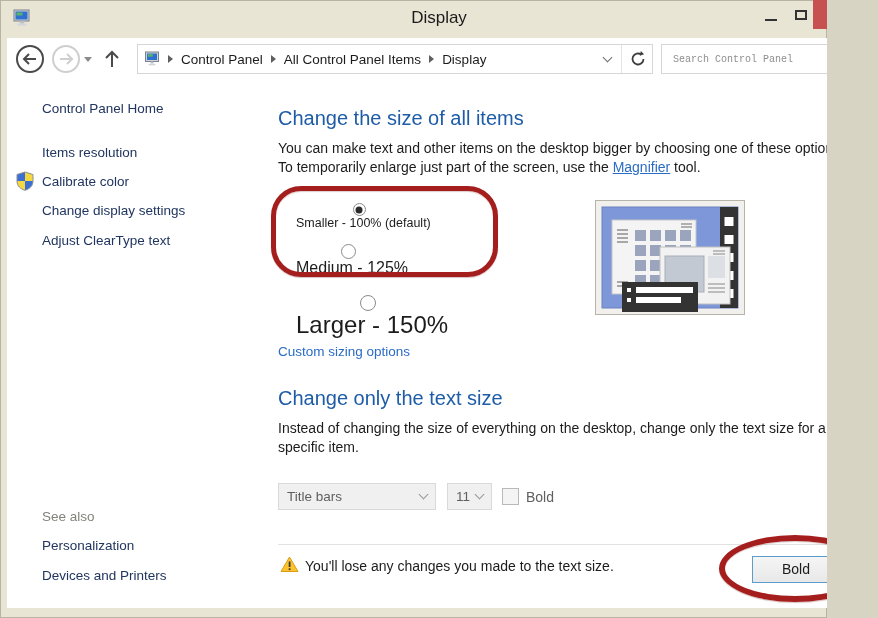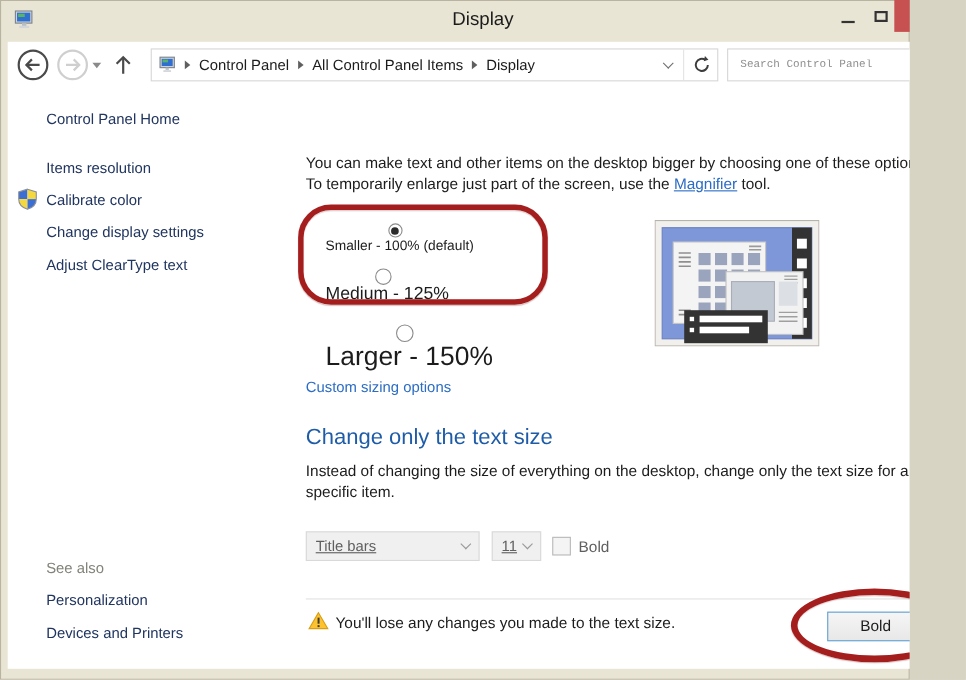--- a/index.html
+++ b/index.html
@@ -69,21 +69,21 @@
   .opt3 .opt-label{font-size:24px;}
   #radio-annotation{position:absolute;left:271px;top:186px;width:227px;height:91px;
                     border:5px solid #a51e1e;border-radius:30px;z-index:5;pointer-events:none;
                     box-shadow:0 1px 1px rgba(90,0,0,.25), inset 0 1px 1px rgba(90,0,0,.2);}
   #apply-annotation{position:absolute;left:719px;top:535px;width:152px;height:67px;
                     border:6px solid #a51e1e;border-radius:50%;z-index:5;pointer-events:none;
                     box-shadow:0 1px 1px rgba(90,0,0,.25), inset 0 1px 1px rgba(90,0,0,.2);}
   #preview-img{position:absolute;left:595px;top:200px;}
   
   .select{position:absolute;top:483px;height:27px;background:#f0f0f0;border:1px solid #d9d9d9;
-          display:flex;align-items:center;font-size:13.5px;color:#5f5f5f;padding:0 8px;text-decoration:underline;}
+          display:flex;align-items:center;font-size:13.5px;color:#5f5f5f;padding:0 8px;}
   #sel-item{left:278px;width:158px;}
   #sel-size{left:447px;width:45px;}
   .select .chev{margin-left:auto;border-color:#9a9a9a;}
   #sel-size .chev{margin-left:6px;}
   #bold-check{position:absolute;left:502px;top:488px;width:17px;height:17px;background:#f4f4f4;
               border:1px solid #b9b9b9;}
   #bold-label{position:absolute;left:526px;top:489px;font-size:14px;color:#5f5f5f;}
   #divider{position:absolute;left:278px;top:544px;width:584px;height:1px;background:#e2e2e2;}
   #warn-icon{position:absolute;left:280px;top:556px;}
   #warn-text{position:absolute;left:305px;top:558px;font-size:14px;color:#1c1c1c;}
@@ -187,20 +187,21 @@
     </g>
     <path d="M10 1 L18 3.5 V10 C18 15 14.5 18 10 19.3 C5.5 18 2 15 2 10 V3.5 Z" fill="none" stroke="#8a8f99" stroke-width="1"></path>
   </svg>
   <div class="side-link" style="top:174px">Calibrate color</div>
   <div class="side-link" style="top:203px">Change display settings</div>
   <div class="side-link" style="top:233px">Adjust ClearType text</div>
   <div class="side-gray" style="top:509px">See also</div>
   <div class="side-link" style="top:538px">Personalization</div>
   <div class="side-link" style="top:568px">Devices and Printers</div>
 
+  <div class="h-blue" style="top:107px">Change the size of all items</div>
   <div class="body-text" style="top:139px;width:584px"><span>You can make text and other items on the desktop bigger by choosing one of these options. To temporarily enlarge just part of the screen, use the </span><a class="inline-link">Magnifier</a><span> tool.</span></div>
 
   <div class="opt opt1" style="left:288px;top:203px">
     <span class="radio">
         <span class="dot"></span>
       </span>
     <span class="opt-label">Smaller - 100% (default)</span>
   </div>
   <div class="opt opt2" style="left:288px;top:244px">
     <span class="radio"></span>

